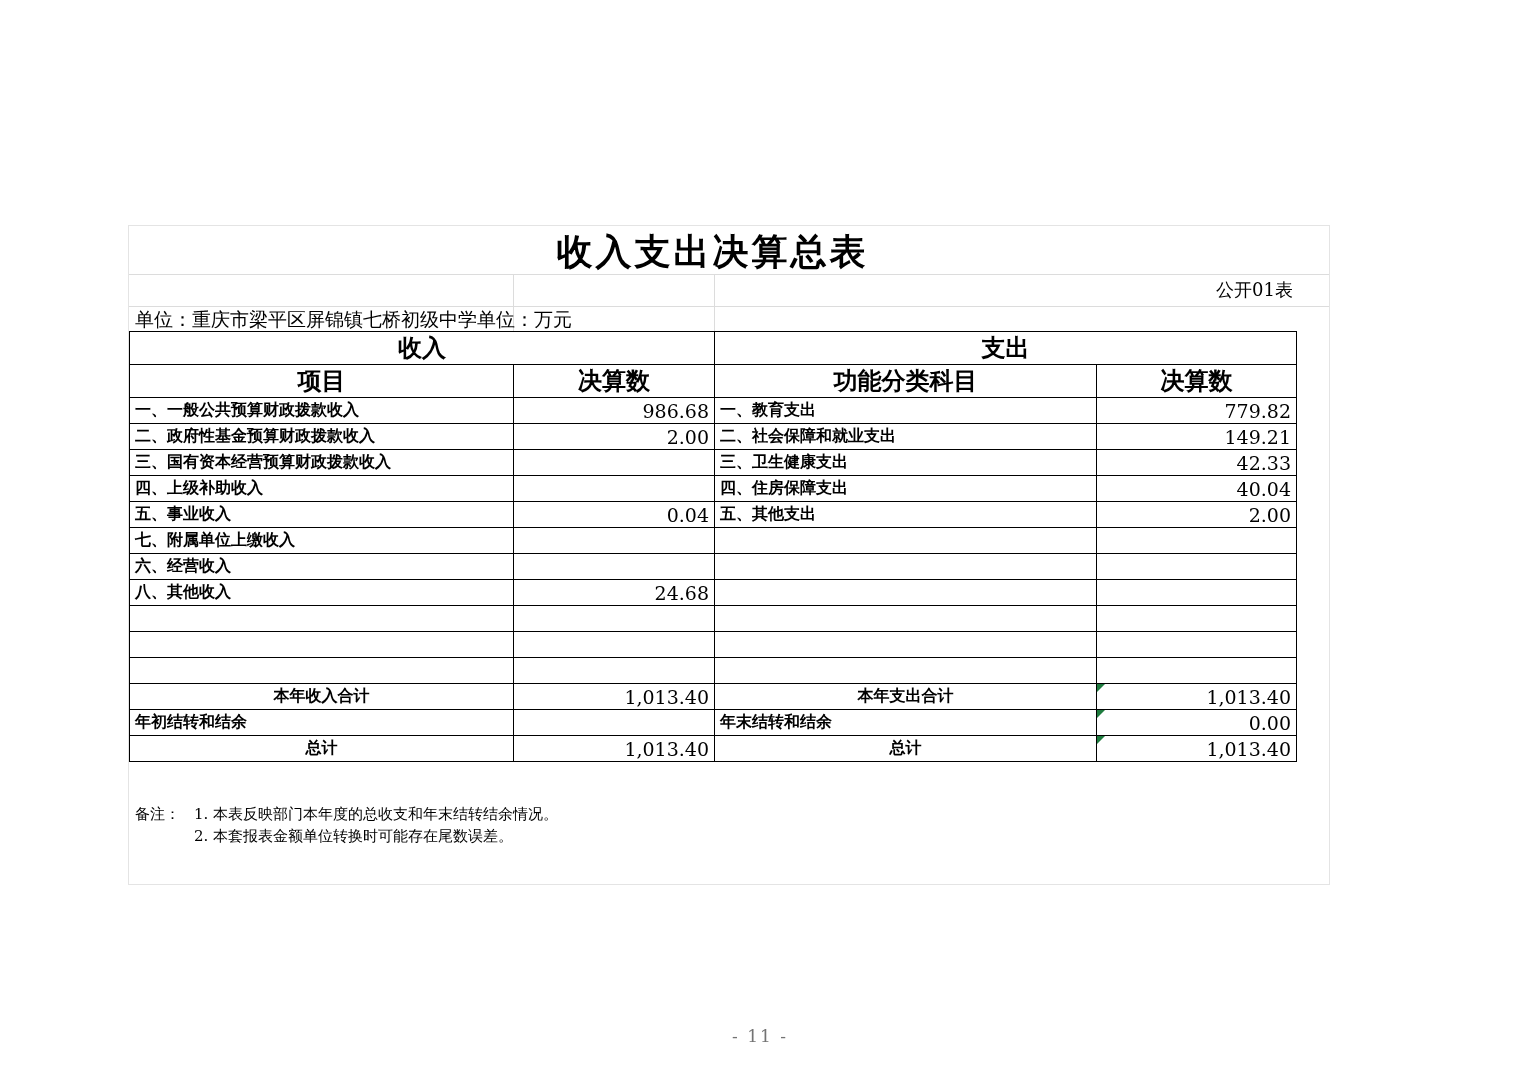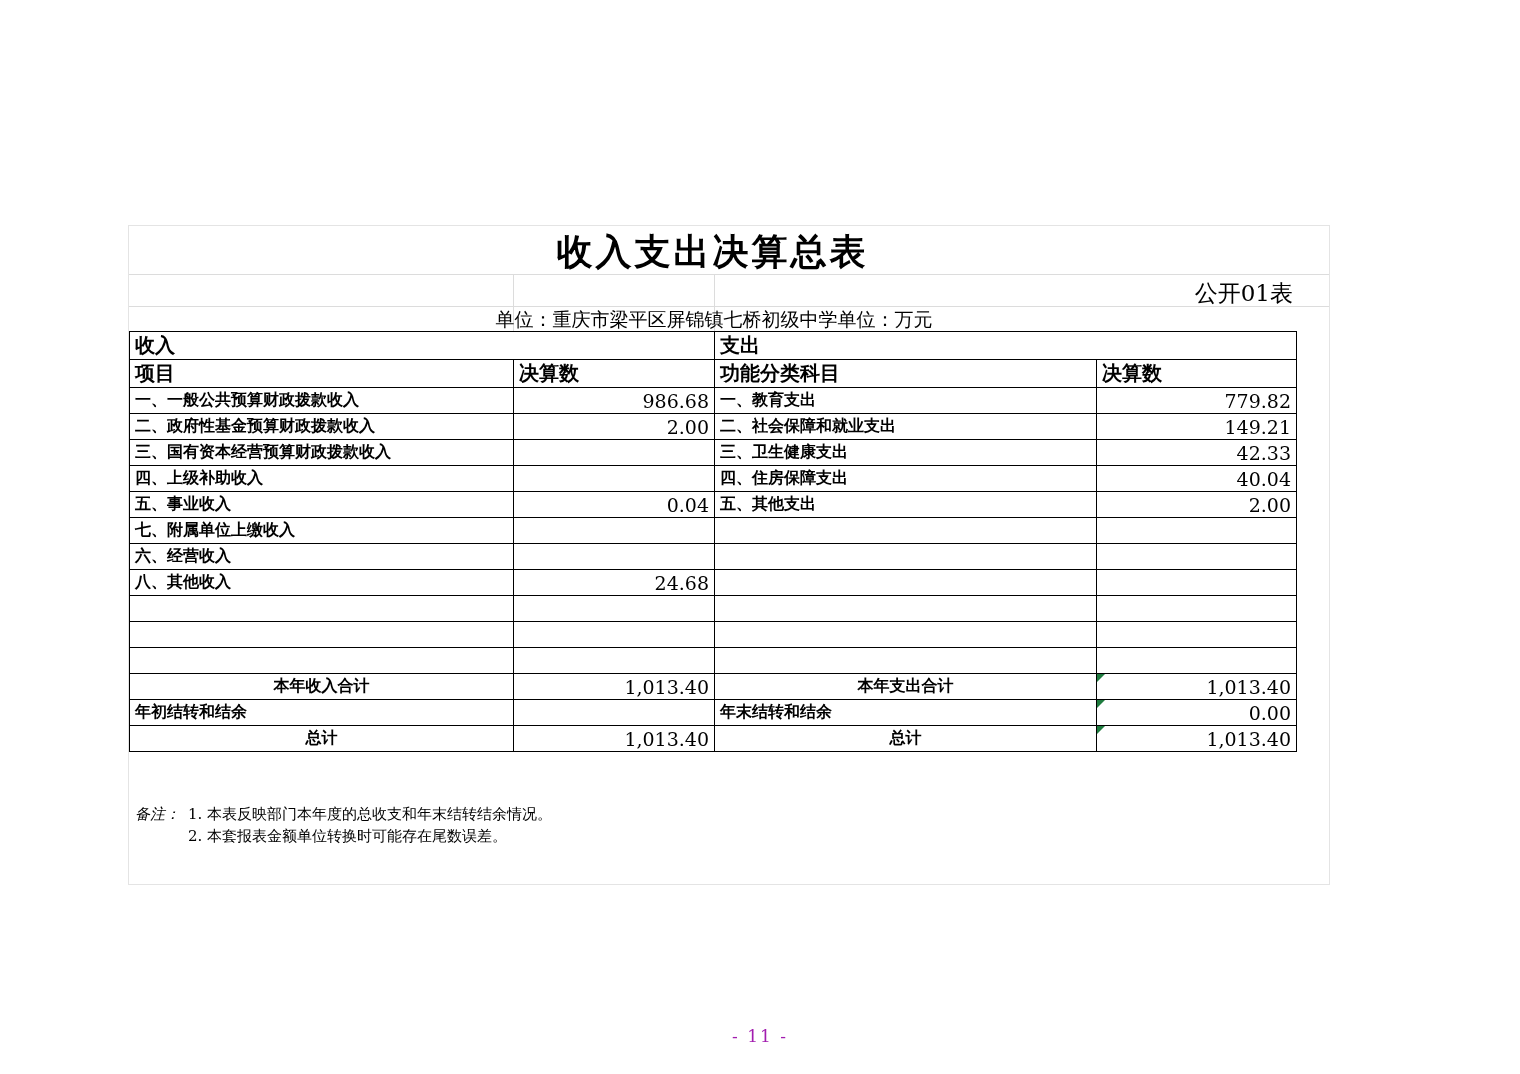--- a/index.html
+++ b/index.html
@@ -37,30 +37,30 @@
     letter-spacing: 3px;
     white-space: nowrap;
   }
   .gl { position: absolute; background: transparent; }
   .gl-h { left: 0; right: 0; height: 0; border-top: 1px solid #dcdcdc; }
   .gl-v { top: 48px; height: 57px; width: 0; border-left: 1px solid #dcdcdc; }
   .form-code {
     position: absolute;
     top: 52px;
     right: 36px;
-    font-size: 23px;
+    font-size: 18px;
     white-space: nowrap;
   }
   .unit-row {
     position: absolute;
     top: 81px;
     left: 6px;
     right: 36px;
     display: flex;
-    justify-content: center;
+    justify-content: flex-start;
     font-size: 19px;
     white-space: nowrap;
   }
   table.main {
     position: absolute;
     left: 0;
     top: 105px;
     width: 1167px;
     border-collapse: collapse;
     table-layout: fixed;
@@ -68,23 +68,23 @@
   table.main td {
     border: 1px solid #000000;
     height: 26px;
     padding: 0 5px;
     overflow: hidden;
     white-space: nowrap;
     vertical-align: middle;
     box-sizing: border-box;
   }
   td.hdr {
-    text-align: left;
+    text-align: center;
     font-weight: bold;
-    font-size: 20px;
+    font-size: 24px;
   }
   td.lab {
     text-align: left;
     font-weight: bold;
     font-size: 16px;
   }
   td.lab.center { text-align: center; margin-top: 23px; }
   td.val {
     position: relative;
     text-align: right;
@@ -101,29 +101,29 @@
   }
   .notes {
     position: absolute;
     left: 6px;
     top: 577px;
     display: flex;
     font-size: 15px;
     line-height: 22px;
     white-space: nowrap;
   }
-  .notes .notes-label { margin-right: 8px; font-style: italic; }
+  .notes .notes-label { margin-right: 14px; }
   .page-number {
     position: absolute;
     left: 0;
     top: 1026px;
     width: 100%;
     text-align: center;
     font-size: 17px;
-    color: #a21caf;
+    color: #737373;
     letter-spacing: 2px;
   }
 </style>
 </head>
 <body>
 
 <div class="page">
   <div class="sheet">
 
     <div class="title">收入支出决算总表</div>

